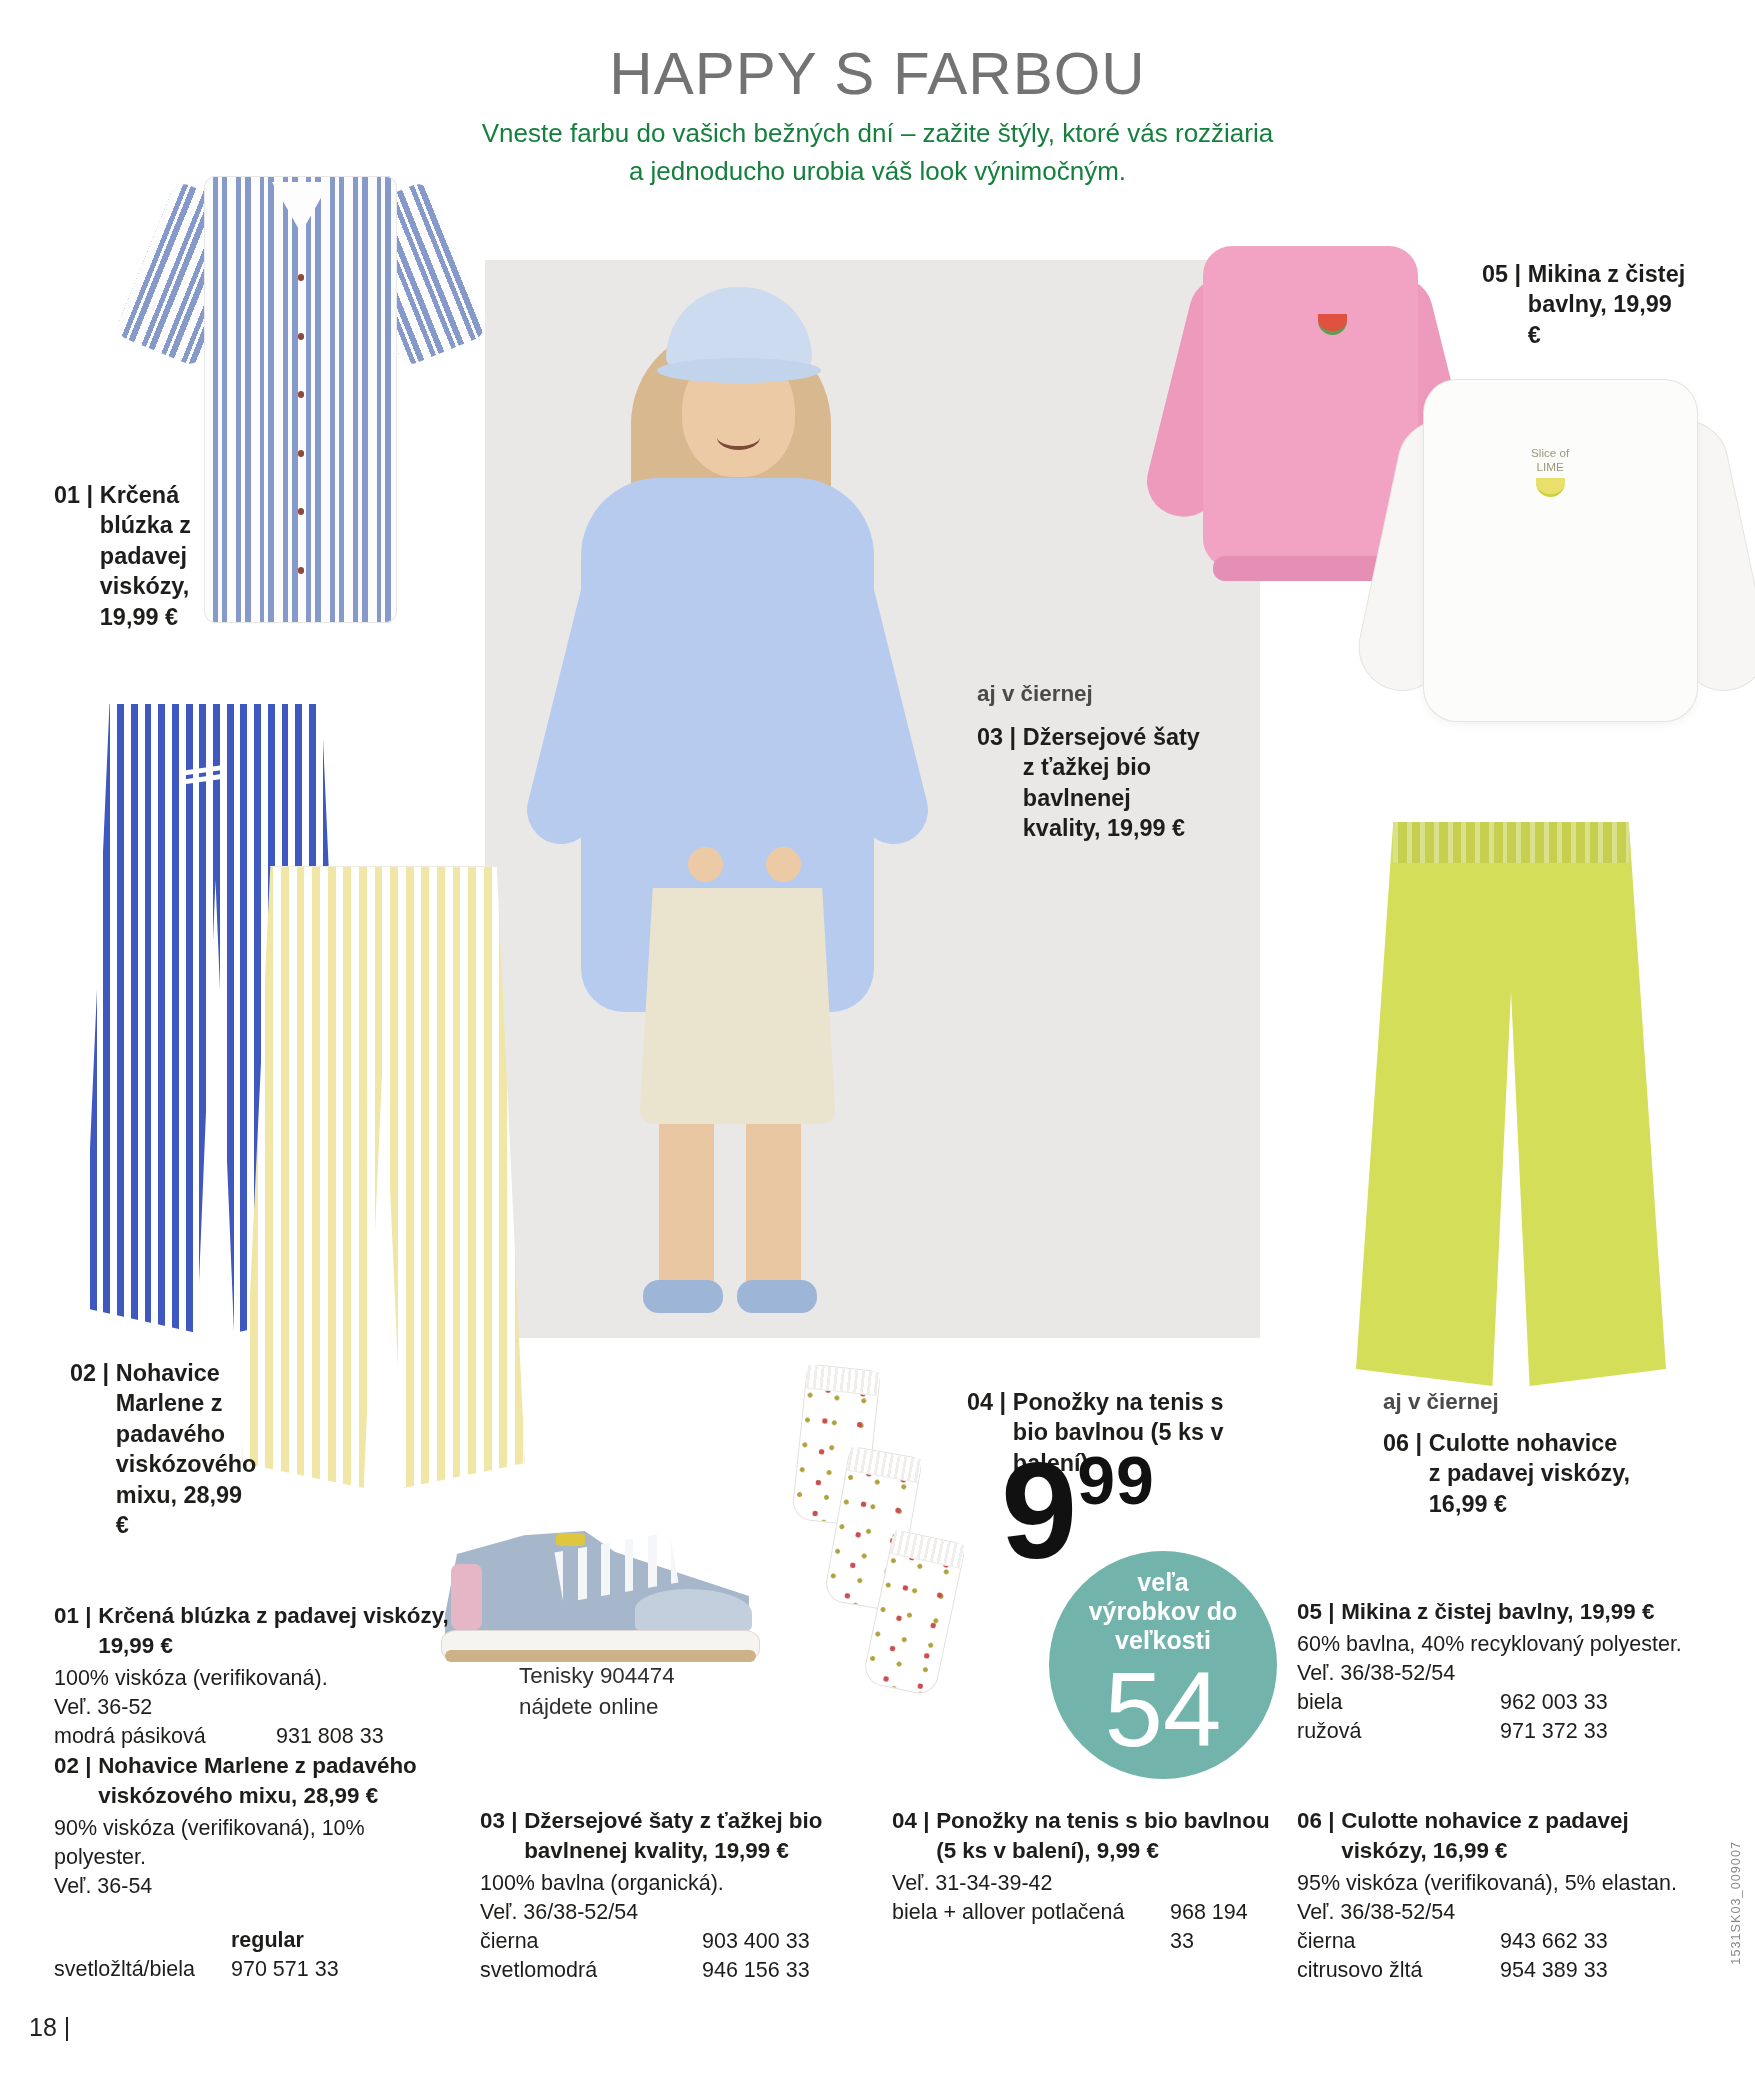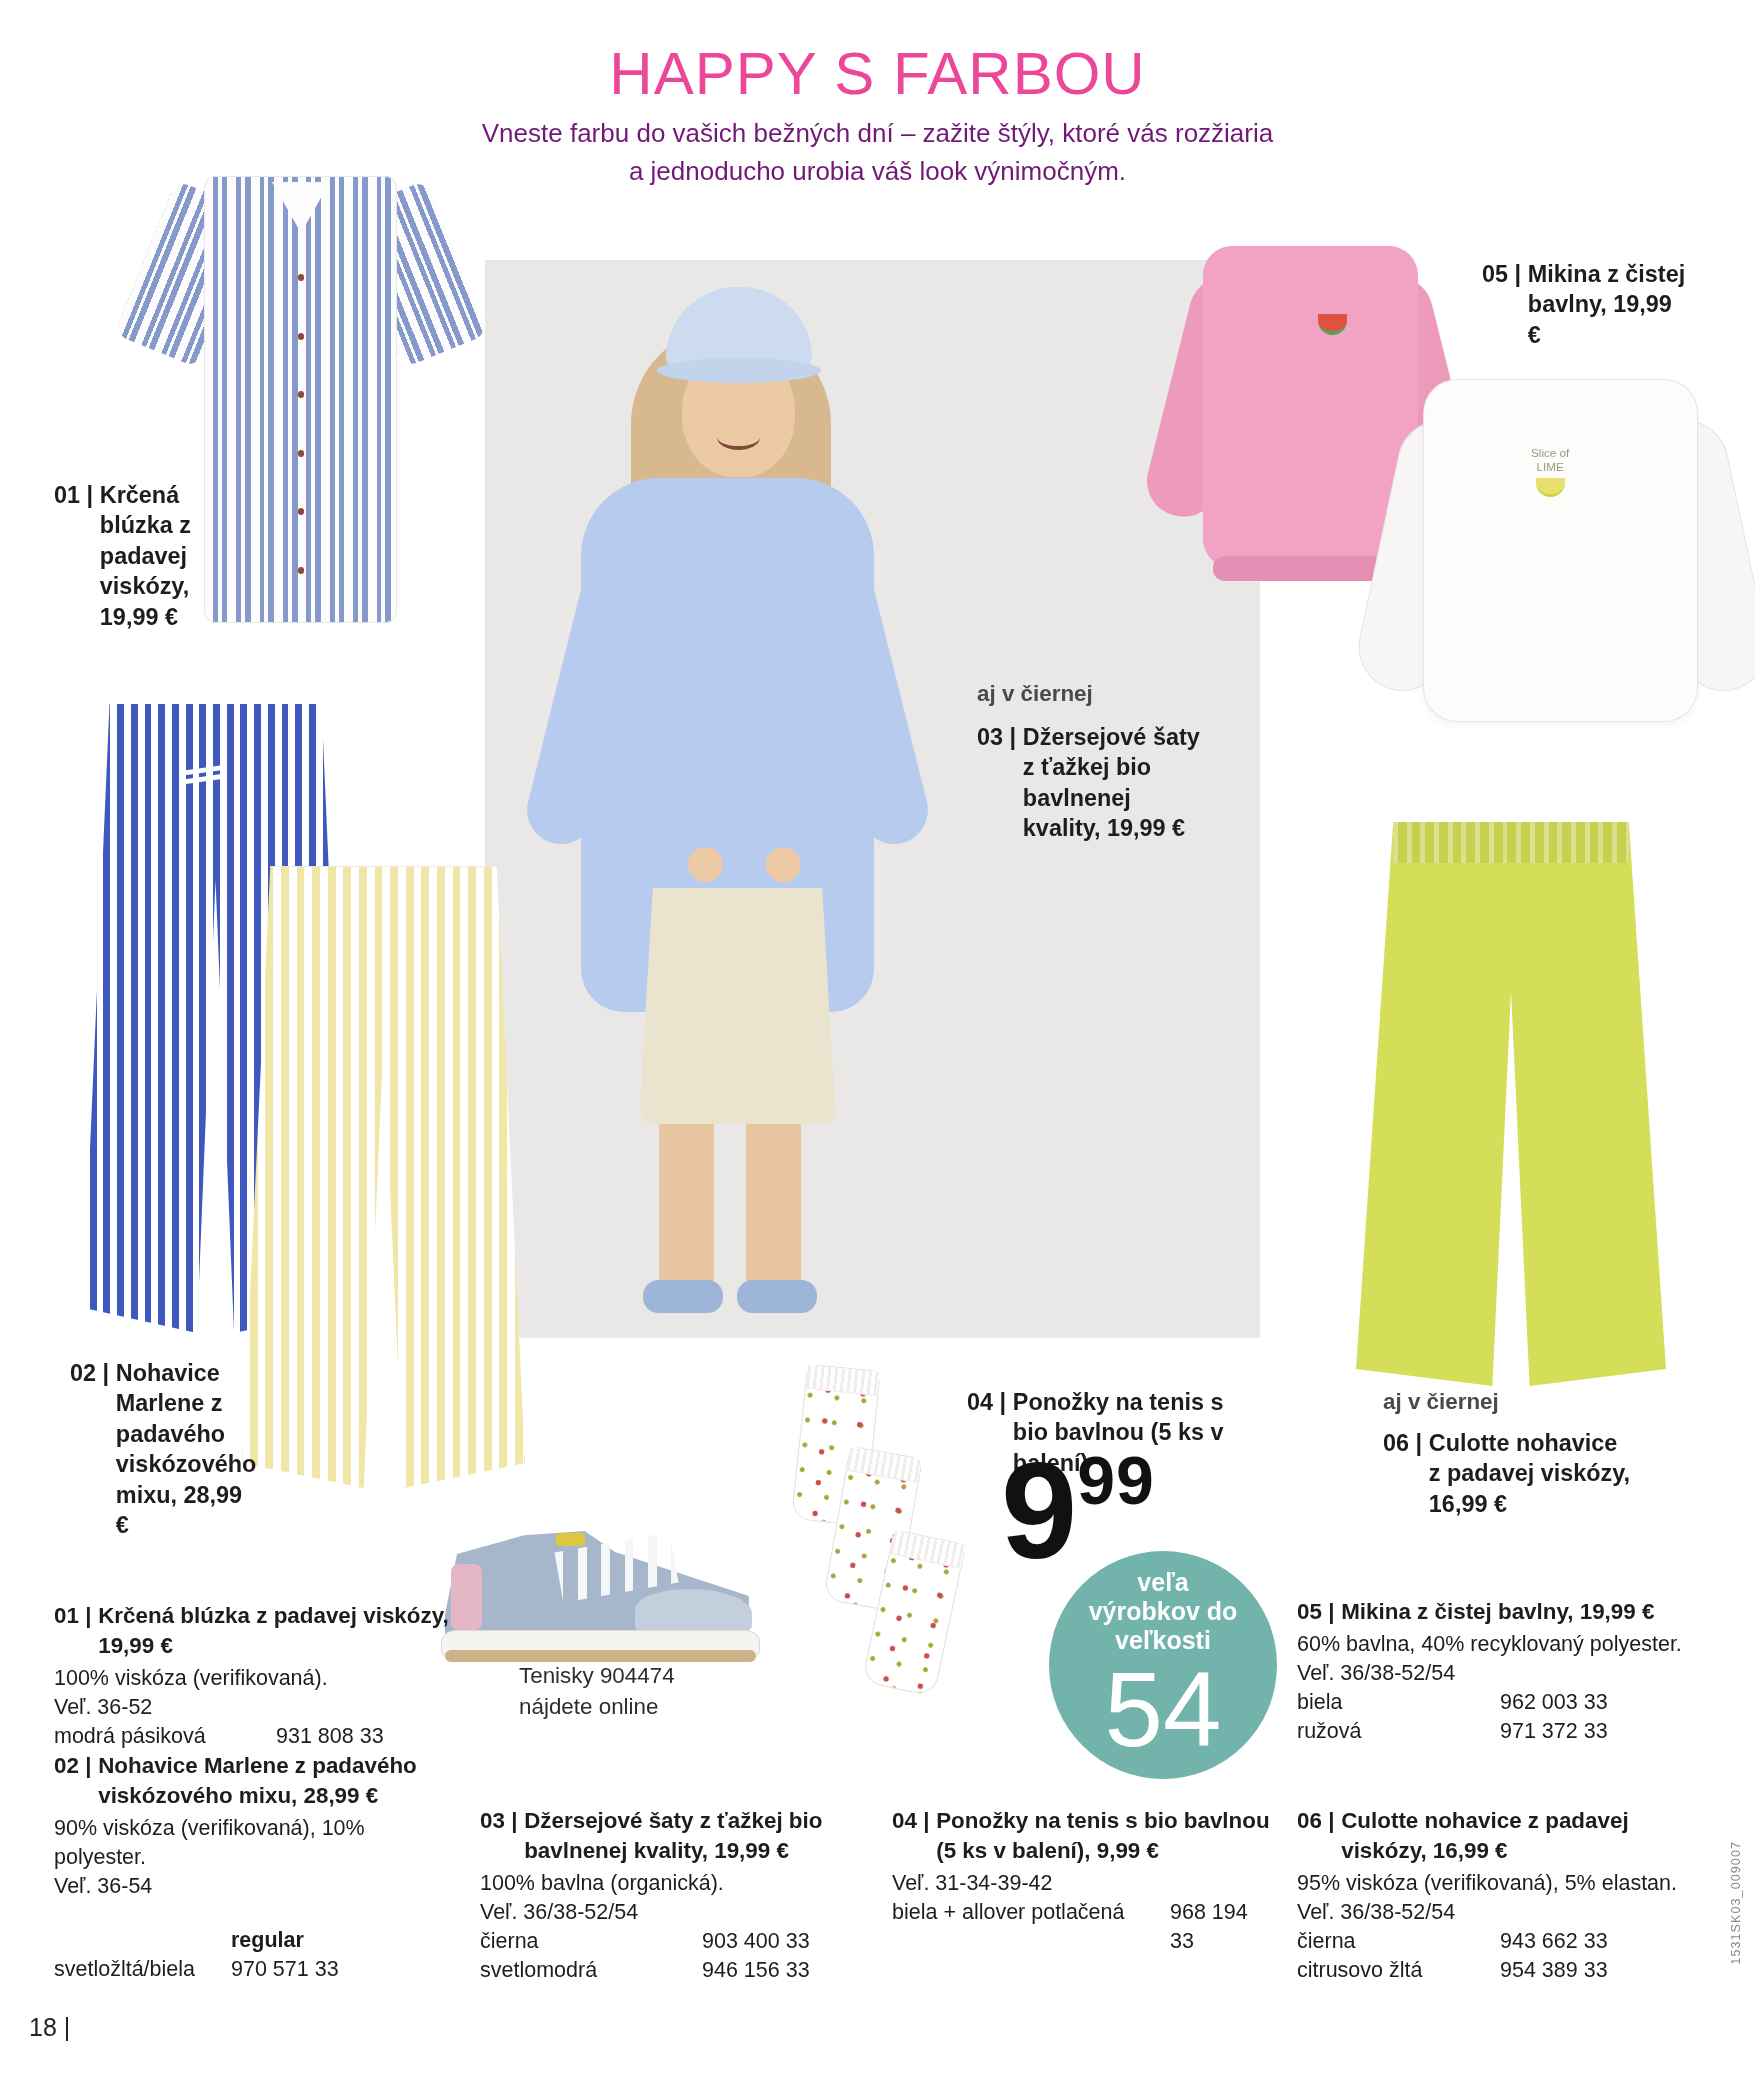--- a/index.html
+++ b/index.html
@@ -1,23 +1,23 @@
 <!DOCTYPE html>
 <html><head>
 <meta charset="utf-8">
 <style>
   html,body{margin:0;padding:0;background:#fff;}
   .page{position:relative;width:1755px;height:2083px;background:#ffffff;
         font-family:"Liberation Sans",sans-serif;color:#1d1d1b;overflow:hidden;}
 
   
   .title{position:absolute;top:39px;left:0;width:100%;text-align:center;
-         font-size:60px;font-weight:400;letter-spacing:1px;color:#ec4899;margin:0;}
+         font-size:60px;font-weight:400;letter-spacing:1px;color:#737373;margin:0;}
   .subtitle{position:absolute;top:115px;left:50%;transform:translateX(-50%);
-            width:809px;text-align:center;font-size:26px;line-height:1.45;color:#701a75;margin:0;}
+            width:809px;text-align:center;font-size:26px;line-height:1.45;color:#15803d;margin:0;}
 
   
   .callout{position:absolute;display:flex;gap:6.8px;font-weight:bold;font-size:23.4px;line-height:1.3;z-index:6;}
   .callout .num{white-space:nowrap;}
   .also{position:absolute;font-weight:bold;font-size:22.4px;color:#4a4a4a;z-index:6;}
   .price{position:absolute;z-index:6;font-weight:bold;color:#111;}
   .price .p-main{font-size:137px;line-height:1;}
   .price .p-sup{font-size:68px;vertical-align:54px;font-weight:600;letter-spacing:1px;}
 
   .note{position:absolute;font-size:22.4px;line-height:1.4;color:#2e2e2e;z-index:6;}

